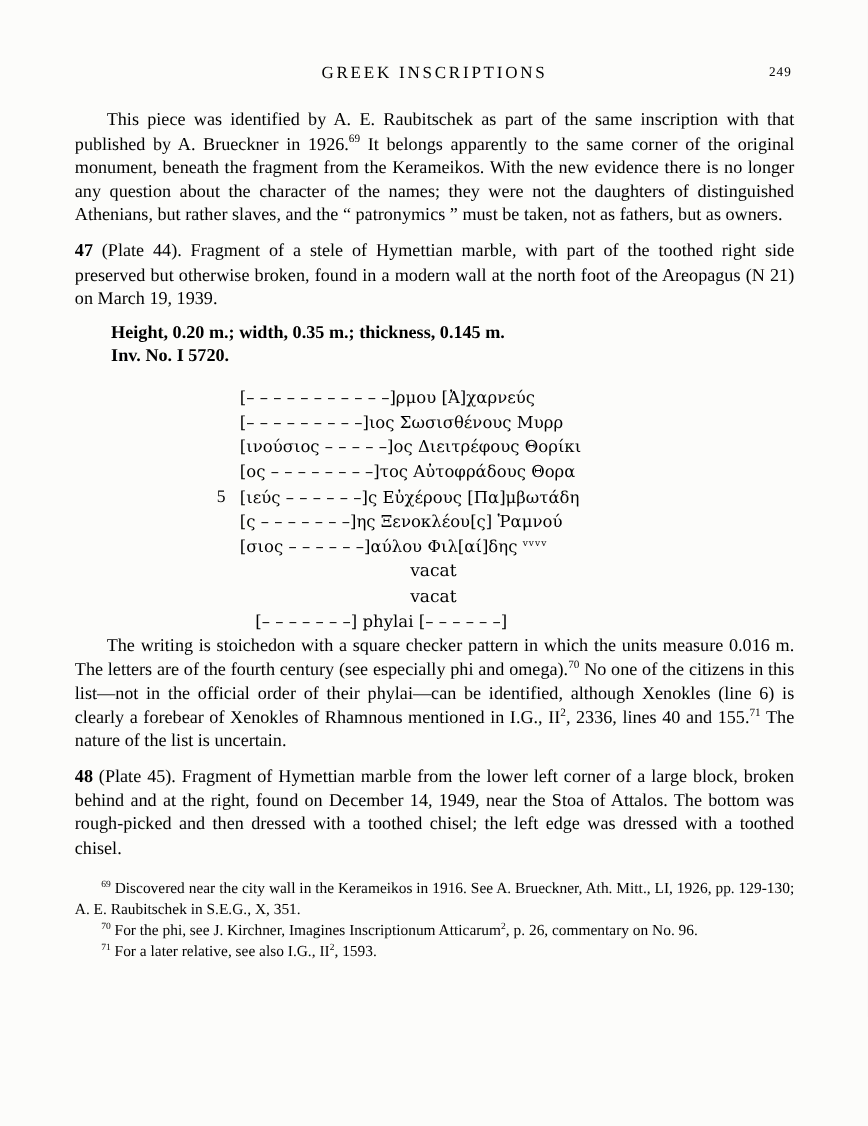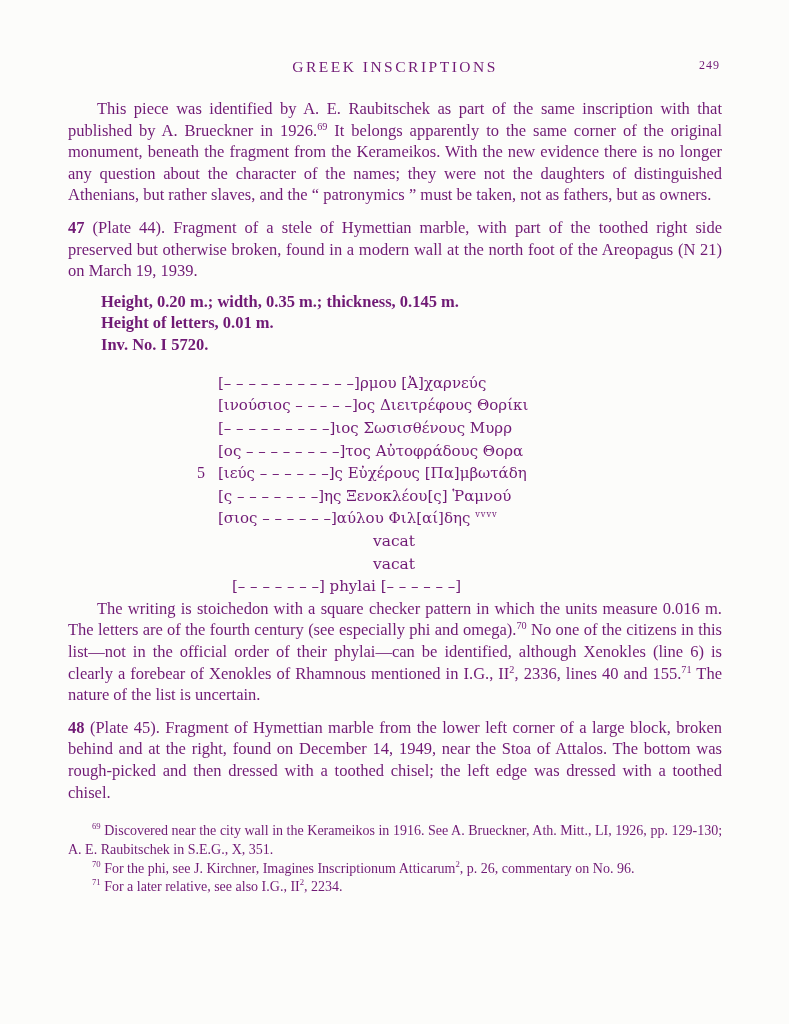--- a/index.html
+++ b/index.html
@@ -6,21 +6,21 @@
   html, body { margin: 0; padding: 0; }
   body {
     width: 789px; height: 1024px;
     background: #e9e9e9;
     font-family: "Liberation Serif", serif;
   }
   .page {
     position: relative;
     width: 789px; height: 1024px;
     background: #fcfcfa;
-    color: #701a75;
+    color: #000000;
     padding: 58px 67px 0 68px;
     overflow: hidden;
   }
   .header { position: relative; height: 20px; margin-bottom: 20px; }
   .header .title {
     display: block; text-align: center;
     font-size: 15.5px; letter-spacing: 2.5px;
   }
   .header .pagenum {
     position: absolute; right: 2px; top: 0;
@@ -79,43 +79,42 @@
     <span class="title">GREEK INSCRIPTIONS</span>
     <span class="pagenum">249</span>
   </div>
 
   <p class="body indent"><span>This piece was identified by A. E. Raubitschek as part of the same inscription with that published by A. Brueckner in 1926.</span><sup>69</sup><span> It belongs apparently to the same corner of the original monument, beneath the fragment from the Kerameikos. With the new evidence there is no longer any question about the character of the names; they were not the daughters of distinguished Athenians, but rather slaves, and the “ patronymics ” must be taken, not as fathers, but as owners.</span></p>
 
   <p class="body spaced"><span class="bd">47</span><span> (Plate 44).  Fragment of a stele of Hymettian marble, with part of the toothed right side preserved but otherwise broken, found in a modern wall at the north foot of the Areopagus (N 21) on March 19, 1939.</span></p>
 
   <div class="measurements">
     <div>Height, 0.20 m.; width, 0.35 m.; thickness, 0.145 m.</div>
-    <div>Height of letters, 0.01 m.</div>
     <div>Inv. No. I 5720.</div>
   </div>
 
   <div class="inscription">
     <div class="insc-line"><span>[– – – – – – – – – – –]ρμου [Ἀ]χαρνεύς</span></div>
+    <div class="insc-line"><span>[– – – – – – – – –]ιος Σωσισθένους Μυρρ</span></div>
     <div class="insc-line"><span>[ινούσιος – – – – –]ος Διειτρέφους Θορίκι</span></div>
-    <div class="insc-line"><span>[– – – – – – – – –]ιος Σωσισθένους Μυρρ</span></div>
     <div class="insc-line"><span>[ος – – – – – – – –]τος Αὐτοφράδους Θορα</span></div>
     <div class="insc-line">
       <span class="lnum">5</span>
       <span><span>[ιεύς – – – – – –]ς Εὐχέρους [Πα]μβωτάδη</span></span>
     </div>
     <div class="insc-line"><span>[ς – – – – – – –]ης Ξενοκλέου[ς] Ῥαμνού</span></div>
     <div class="insc-line"><span>[σιος – – – – – –]αύλου Φιλ[αί]δης </span><sup>vvvv</sup></div>
     <div class="insc-line center"><span class="it">vacat</span></div>
     <div class="insc-line center"><span class="it">vacat</span></div>
     <div class="insc-line shift"><span>[– – – – – – –] </span><span class="it">phylai</span><span> [– – – – – –]</span></div>
   </div>
 
   <p class="body indent discussion"><span>The writing is stoichedon with a square checker pattern in which the units measure 0.016 m.  The letters are of the fourth century (see especially phi and omega).</span><sup>70</sup><span> No one of the citizens in this list—not in the official order of their </span><span class="it">phylai</span><span>—can be identified, although Xenokles (line 6) is clearly a forebear of Xenokles of Rhamnous mentioned in </span><span class="it">I.G.</span><span>, II</span><sup>2</sup><span>, 2336, lines 40 and 155.</span><sup>71</sup><span> The nature of the list is uncertain.</span></p>
 
   <p class="body spaced"><span class="bd">48</span><span> (Plate 45).  Fragment of Hymettian marble from the lower left corner of a large block, broken behind and at the right, found on December 14, 1949, near the Stoa of Attalos.  The bottom was rough-picked and then dressed with a toothed chisel; the left edge was dressed with a toothed chisel.</span></p>
 
   <div class="footnotes">
     <p><sup>69</sup><span> Discovered near the city wall in the Kerameikos in 1916.  See A. Brueckner, </span><span class="it">Ath. Mitt.</span><span>, LI, 1926, pp. 129-130; A. E. Raubitschek in </span><span class="it">S.E.G.</span><span>, X, 351.</span></p>
     <p><sup>70</sup><span> For the phi, see J. Kirchner, </span><span class="it">Imagines Inscriptionum Atticarum</span><sup>2</sup><span>, p. 26, commentary on No. 96.</span></p>
-    <p><sup>71</sup><span> For a later relative, see also </span><span class="it">I.G.</span><span>, II</span><sup>2</sup><span>, 2234.</span></p>
+    <p><sup>71</sup><span> For a later relative, see also </span><span class="it">I.G.</span><span>, II</span><sup>2</sup><span>, 1593.</span></p>
   </div>
 
 </div>
 
 </body></html>

